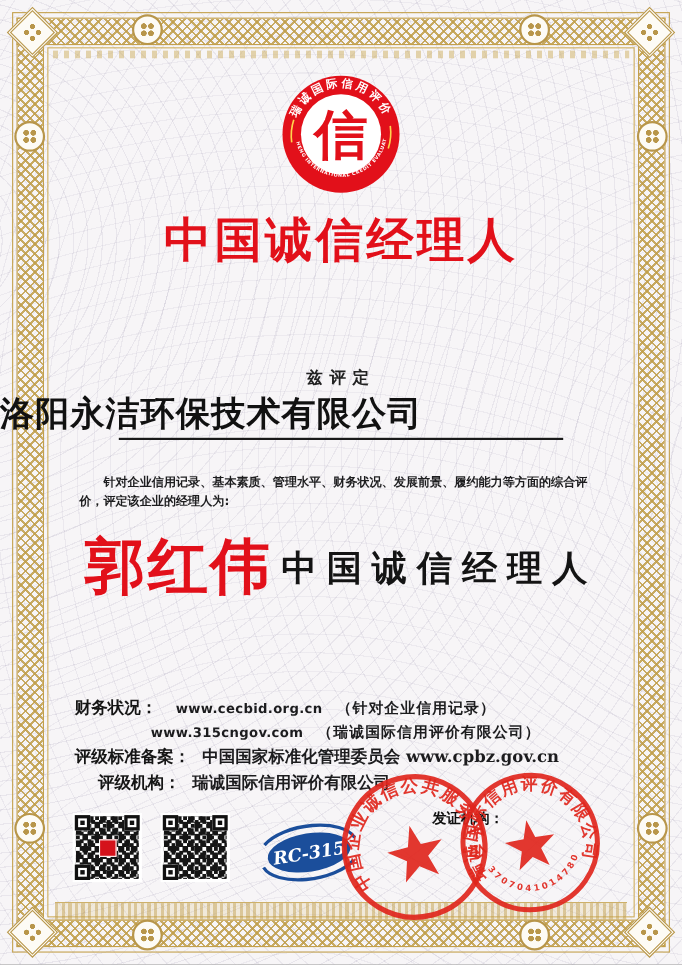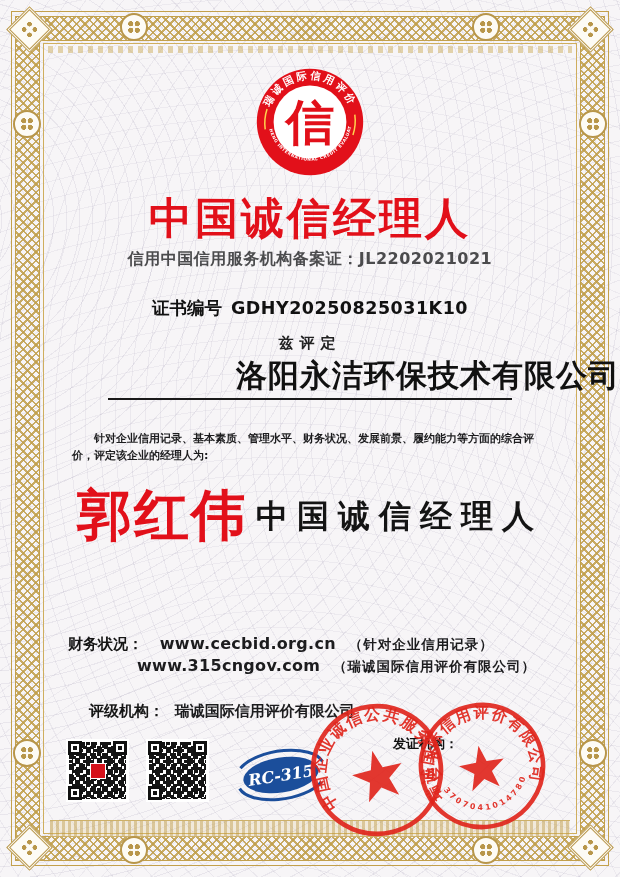--- a/index.html
+++ b/index.html
@@ -51,34 +51,34 @@
   
   .seal{position:absolute;left:254px;top:66px;width:112px;height:112px;}
   .title{position:absolute;left:0;right:0;top:190px;margin:0;text-align:center;
     font-size:43px;font-weight:900;color:#e2101a;letter-spacing:3px;font-family:"DejaVu Sans",sans-serif;}
   .reg-line{position:absolute;left:0;right:0;top:249px;text-align:center;font-size:16px;color:#4b4b4d;
     font-weight:600;letter-spacing:.5px;}
   .cert-no{position:absolute;left:0;right:0;top:296px;text-align:center;font-size:17.5px;font-weight:800;color:#111;}
   .cert-no .num{margin-left:9px;letter-spacing:.5px;}
   .hereby{position:absolute;left:0;right:0;top:334px;text-align:center;font-size:15px;font-weight:800;
     letter-spacing:6px;font-family:"DejaVu Serif",serif;color:#222;}
-  .company{position:absolute;left:0;right:0;top:355px;text-align:right;font-size:31px;font-weight:900;
+  .company{position:absolute;left:0;right:0;top:355px;text-align:left;font-size:31px;font-weight:900;
     font-family:"DejaVu Serif",serif;color:#111;letter-spacing:1px;}
   .company-rule{position:absolute;left:108px;top:398px;width:404px;height:0;border-bottom:2px solid #1a1a1a;}
   .address{position:absolute;left:0;right:0;top:404px;text-align:center;font-size:14.5px;font-weight:800;color:#161616;}
   .evaluation{position:absolute;left:72px;top:431px;width:478px;font-size:11px;line-height:1.5;
     font-weight:600;color:#1d1d1f;text-indent:2em;margin:0;}
   .name-row{position:absolute;left:0;right:0;top:488px;display:flex;align-items:center;justify-content:center;gap:8px;}
   .manager-name{font-size:55px;font-weight:900;color:#e2101a;letter-spacing:2px;line-height:1;}
   .manager-title{font-size:32px;font-weight:900;font-family:"DejaVu Serif",serif;color:#141414;letter-spacing:9px;line-height:1;}
 
   .row{position:absolute;left:68px;font-size:15px;white-space:nowrap;}
   .row .lbl{font-family:"DejaVu Serif",serif;font-weight:800;color:#151515;}
   .row .val-date{font-family:"DejaVu Serif",serif;font-weight:700;margin-left:14px;letter-spacing:.5px;}
-  .row .val-url{font-weight:600;font-size:16px;margin-left:12px;letter-spacing:.3px;}
+  .row .val-url{font-weight:600;font-size:12px;margin-left:12px;letter-spacing:.3px;}
   .row .note{font-weight:600;font-size:13.5px;margin-left:8px;letter-spacing:1px;}
   .r1{top:583px;} .r2{top:609px;} .r3{top:634px;} .r4{top:656px;left:137px;} .r5{top:679px;} .r6{top:702px;margin-left:21px;}
   .r5 .val-serif,.r6 .val-serif{font-family:"DejaVu Serif",serif;font-weight:800;margin-left:6px;}
 
   .qr{position:absolute;width:63px;height:63px;background-color:#fff;padding:2px;box-sizing:border-box;}
   .qr .pat{position:absolute;inset:3px;background-color:#fff;background-image:
       repeating-conic-gradient(#151515 0% 25%, transparent 25% 50%),
       repeating-conic-gradient(transparent 0% 25%, #151515 25% 50%);
     background-size:7px 7px, 11px 11px;}
   .qr .f{position:absolute;width:14px;height:14px;border:3px solid #111;background:#fff;box-sizing:border-box;}
@@ -133,45 +133,45 @@
       </text>
       <path id="seal-arc-bottom" d="M16,66 A45,45 0 0 0 104,66" fill="none"></path>
       <text fill="#ffffff" font-size="4.6" font-weight="600" letter-spacing=".6">
         <textPath href="#seal-arc-bottom" startOffset="50%" text-anchor="middle">RUICHENG INTERNATIONAL CREDIT EVALUATION</textPath>
       </text>
       <text x="60" y="78" text-anchor="middle" font-size="52" font-weight="900" fill="#e2101a" font-family="DejaVu Serif, serif">信</text>
     </svg>
   </div>
 
   <h1 class="title">中国诚信经理人</h1>
-  <div class="reg-line">信用中国信用服务机构备案证：JL2202021021</div>
-
-  <div class="cert-no">
-    <span>证书编号</span><span class="num">GDHY20250825031K10</span>
-  </div>
+
 
   <div class="hereby">兹评定</div>
   <div class="company">洛阳永洁环保技术有限公司</div>
   <div class="company-rule"></div>
 
   <p class="evaluation">针对企业信用记录、基本素质、管理水平、财务状况、发展前景、履约能力等方面的综合评价，评定该企业的经理人为:</p>
 
   <div class="name-row">
     <span class="manager-name">郭红伟</span>
     <span class="manager-title">中国诚信经理人</span>
   </div>
 
   <div class="row r3">
     <span class="lbl">财务状况：</span>
     <span class="val-url">www.cecbid.org.cn</span>
     <span class="note">（针对企业信用记录）</span>
   </div>
   <div class="row r4">
     <span class="val-url" style="margin-left:0">www.315cngov.com</span>
     <span class="note">（瑞诚国际信用评价有限公司）</span>
+  </div>
+  <div class="row r5">
+    <span class="lbl">评级标准备案：</span>
+    <span class="val-serif">中国国家标准化管理委员会 www.cpbz.gov.cn</span>
   </div>
   <div class="row r6">
     <span class="lbl">评级机构：</span>
     <span class="val-serif">瑞诚国际信用评价有限公司</span>
   </div>
 
   <div class="qr qr1">
     <div class="pat"></div>
     <div class="f tl"></div>
     <div class="f tr"></div>

